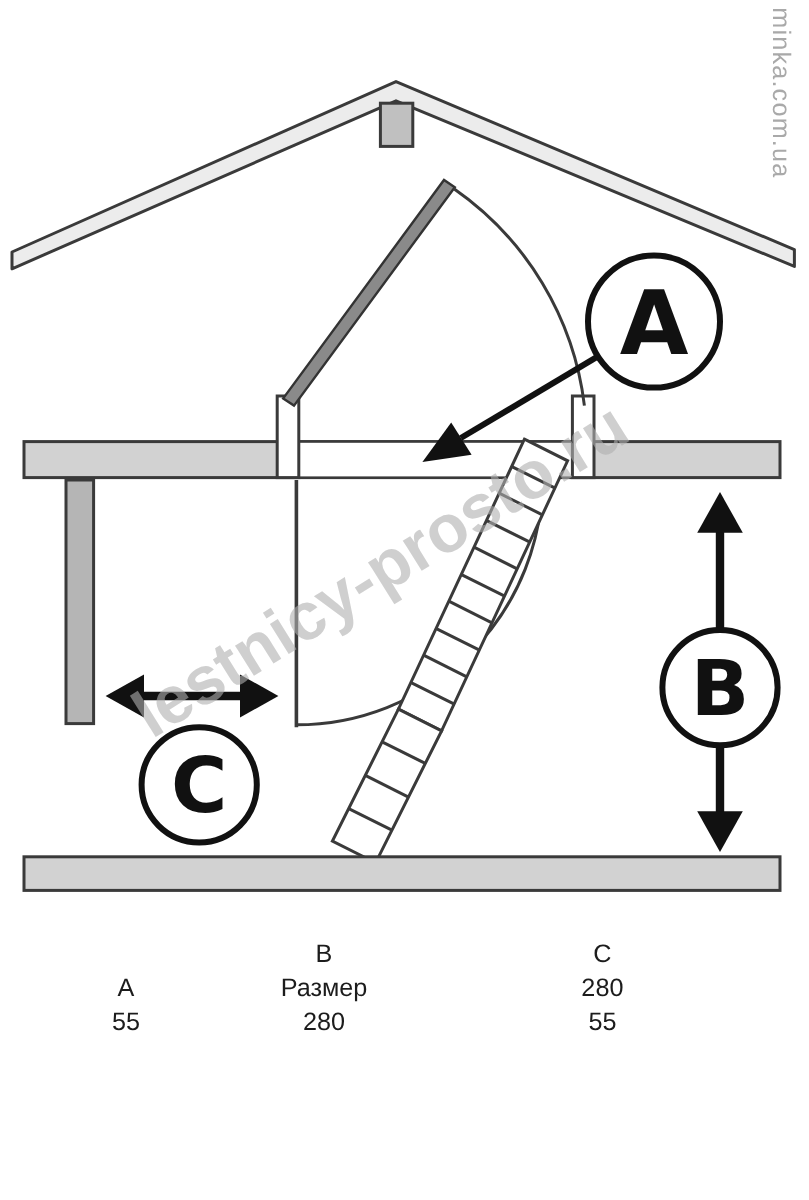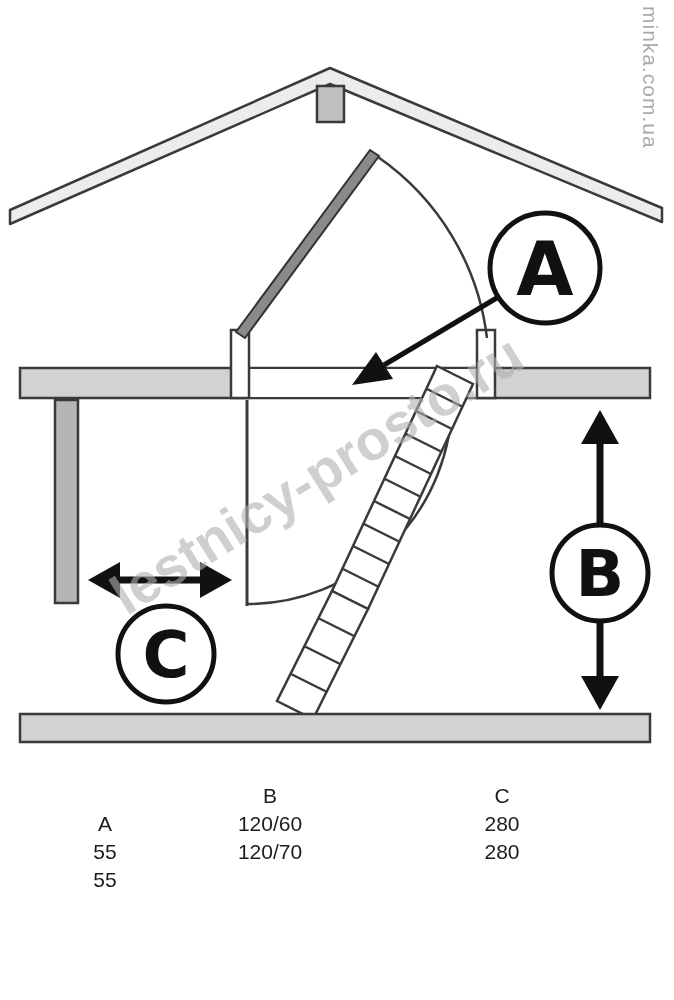--- a/index.html
+++ b/index.html
@@ -110,23 +110,22 @@
     <text transform="translate(327,491) rotate(-32)" text-anchor="middle" font-family="Liberation Sans, sans-serif" font-weight="bold" font-size="56" fill="#b0b0b0" opacity="0.6">lestnicy-prosto.ru</text>
   </svg>
 
   <div class="size-table">
     <div class="tcell"></div>
     <div class="tcell">B</div>
     <div class="tcell">C</div>
 
     <div class="tcell">A</div>
 
+    <div class="tcell">Размер</div>
 
-    <div class="tcell">120/60</div>
     <div class="tcell">280</div>
     <div class="tcell">55</div>
 
-    <div class="tcell">120/70</div>
     <div class="tcell">280</div>
     <div class="tcell">55</div>
   </div>
 
 </div>
 
 </body></html>

